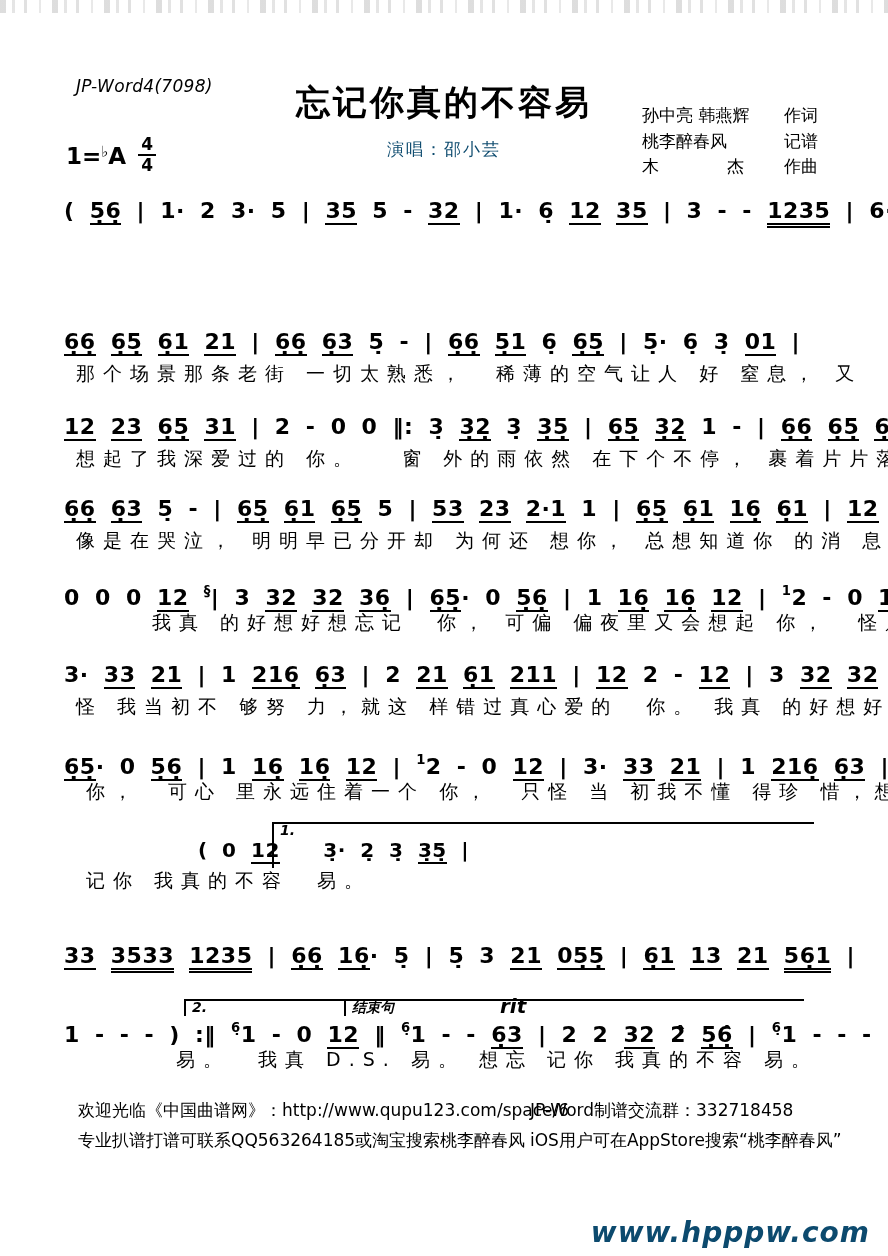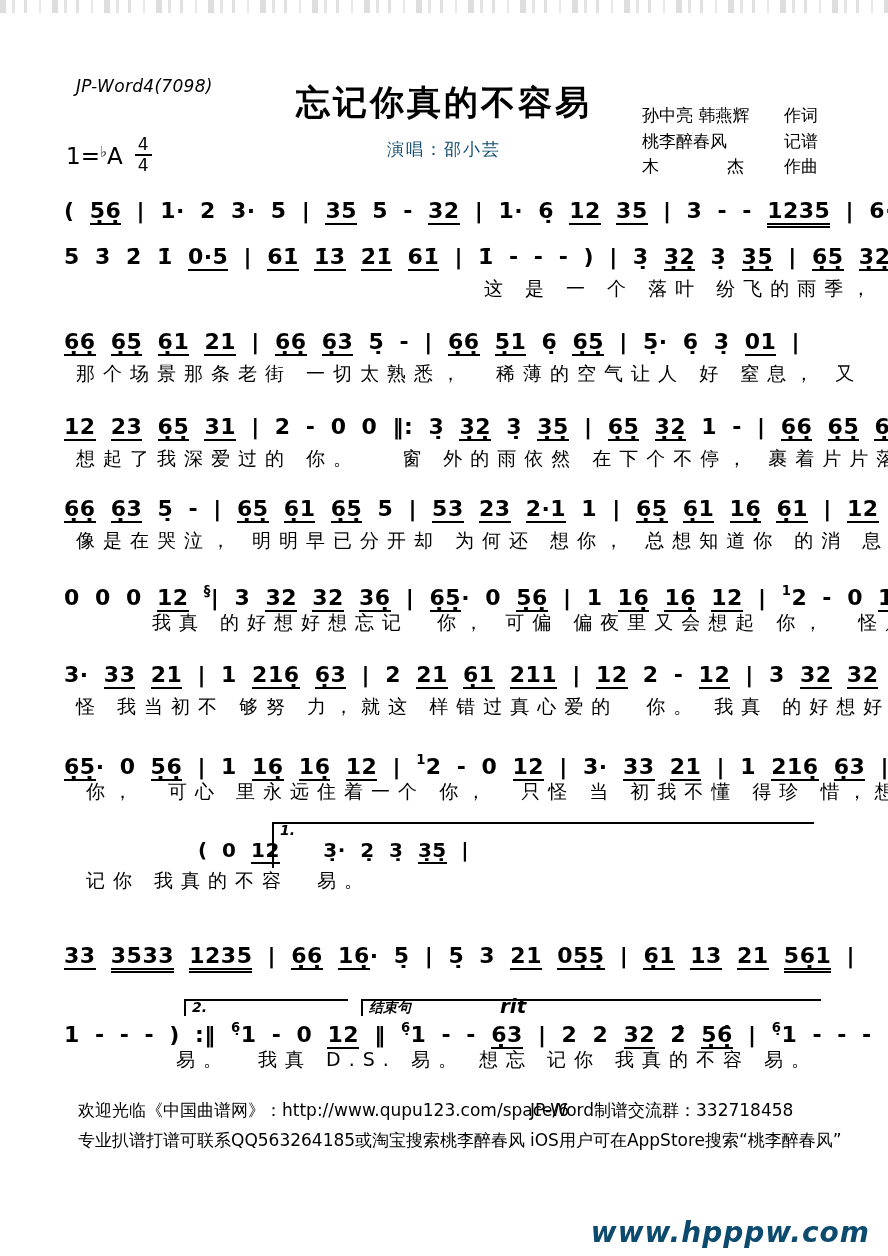--- a/index.html
+++ b/index.html
@@ -6,21 +6,21 @@
   .sheet{position:relative;width:888px;height:1256px;background:#fff;margin:0 auto;
          font-family:"DejaVu Sans","Liberation Sans",sans-serif;color:#000;overflow:hidden;}
   .noise{position:absolute;top:0;left:0;right:0;height:13px;opacity:.22;
          background:repeating-linear-gradient(90deg,#666 0 6px,transparent 6px 12px,#888 12px 15px,transparent 15px 24px,#777 24px 27px,transparent 27px 39px,#999 39px 41px,transparent 41px 52px);}
   
   .app-label{position:absolute;left:76px;top:76px;font-size:17px;font-style:italic;letter-spacing:.3px;}
   .title{position:absolute;left:0;right:0;top:80px;text-align:center;font-size:34px;font-weight:bold;letter-spacing:3px;font-family:Liberation Mono, monospace;}
   .performer{position:absolute;left:0;right:0;top:138px;text-align:center;font-size:17px;color:#0c4a6e;letter-spacing:2px;}
   .credits{position:absolute;right:70px;top:103px;width:176px;font-size:17px;line-height:1.5;}
   .credit-row{display:flex;justify-content:space-between;}
-  .keysig{position:absolute;left:66px;top:136px;font-size:23px;font-weight:normal;}
+  .keysig{position:absolute;left:66px;top:136px;font-size:23px;font-weight:bold;}
   .keysig sup{font-size:15px;vertical-align:38%;}
   .frac{display:inline-block;text-align:center;vertical-align:-7px;margin-left:12px;font-size:17px;line-height:1;}
   .frac .num{display:block;border-bottom:2px solid #000;padding:0 3px 1px;}
   .frac .den{display:block;padding-top:1px;}
   
   .score{position:absolute;inset:0;}
   .sys{position:absolute;left:64px;right:56px;}
   .notes{font-size:22px;font-weight:bold;letter-spacing:.5px;word-spacing:7px;white-space:pre;
          height:33px;line-height:30px;}
   .notes.upper{font-size:20px;height:31px;line-height:28px;}
@@ -62,24 +62,20 @@
       <span>作曲</span>
     </div>
   </div>
 
   <div class="keysig"><span>1=</span><sup>♭</sup><span>A</span><span class="frac"><span class="num">4</span><span class="den">4</span></span></div>
 
   <div class="score">
       <div class="sys" style="top: 196px;">
         <div class="notes">( <span class="u1">5̣6̣</span> | 1· 2 3· 5 | <span class="u1">35</span> 5 - <span class="u1">32</span> | 1· 6̣ <span class="u1">12</span> <span class="u1">35</span> | 3 - - <span class="u2">1235</span> | 6· 1̇ 6· 5 |</div>
       </div>
-      <div class="sys" style="top: 242px;">
-        <div class="notes">5 3̇ 2̇ 1̇ <span class="u1">0·5</span> | <span class="u1">61̇</span> <span class="u1">1̇3̇</span> <span class="u1">2̇1̇</span> <span class="u1">61̇</span> | 1̇ - - - ) | 3̣ <span class="u1">3̣2̣</span> 3̣ <span class="u1">3̣5̣</span> | <span class="u1">6̣5̣</span> <span class="u1">3̣2̣</span> 1 - |</div>
-        <div class="lyrics" style="margin-left: 420px;">这 是 一 个 落叶 纷飞的雨季，</div>
-      </div>
       <div class="sys" style="top: 327px;">
         <div class="notes"><span class="u1">6̣6̣</span> <span class="u1">6̣5̣</span> <span class="u1">6̣1</span> <span class="u1">21</span> | <span class="u1">6̣6̣</span> <span class="u1">6̣3</span> 5̣ - | <span class="u1">6̣6̣</span> <span class="u1">5̣1</span> 6̣ <span class="u1">6̣5̣</span> | 5̣· 6̣ 3̣ <span class="u1">01</span> |</div>
         <div class="lyrics" style="margin-left: 12px;">那个场景那条老街 一切太熟悉，  稀薄的空气让人 好 窒息， 又</div>
       </div>
       <div class="sys" style="top: 412px;">
         <div class="notes"><span class="u1">12</span> <span class="u1">23</span> <span class="u1">6̣5̣</span> <span class="u1">31</span> | 2 - 0 0 ‖: 3̣ <span class="u1">3̣2̣</span> 3̣ <span class="u1">3̣5̣</span> | <span class="u1">6̣5̣</span> <span class="u1">3̣2̣</span> 1 - | <span class="u1">6̣6̣</span> <span class="u1">6̣5̣</span> <span class="u1">6̣1</span>  |</div>
         <div class="lyrics" style="margin-left: 12px;">想起了我深爱过的 你。   窗 外的雨依然 在下个不停， 裹着片片落叶纷飞</div>
       </div>
       <div class="sys" style="top: 494px;">
         <div class="notes"><span class="u1">6̣6̣</span> <span class="u1">6̣3</span> 5̣ - | <span class="u1">6̣5̣</span> <span class="u1">6̣1</span> <span class="u1">6̣5̣</span> 5 | <span class="u1">53</span> <span class="u1">23</span> <span class="u1">2·1</span> 1 | <span class="u1">6̣5̣</span> <span class="u1">6̣1</span> <span class="u1">16̣</span> <span class="u1">6̣1</span> | <span class="u1">12</span> 2 - 0 |</div>
@@ -104,21 +100,21 @@
         <div class="notes upper" style="margin-left: 134px;">( 0 <span class="u1">12</span>   3̣· 2̣ 3̣ <span class="u1">3̣5̣</span> |</div>
         <div class="lyrics" style="margin-left: 22px;">记你 我真的不容  易。</div>
       </div>
       <div class="sys" style="top: 941px;">
         <div class="notes"><span class="u1">33</span> <span class="u2">3533</span> <span class="u2">1235</span> | <span class="u1">6̣6̣</span> <span class="u1">16̣</span>· 5̣ | 5̣ 3 <span class="u1">21</span> <span class="u1">05̣5̣</span> | <span class="u1">6̣1</span> <span class="u1">13</span> <span class="u1">21</span> <span class="u2">56̣1</span> |</div>
       </div>
       <div class="sys" style="top: 1013px;">
         <div class="bracket" style="left: 120px; width: 162px; top: -14px; height: 15px;">
           <span class="blabel">2.</span>
         </div>
-        <div class="bracket" style="left: 297px; width: 458px; top: -14px; height: 15px;">
+        <div class="bracket" style="left: 280px; width: 458px; top: -14px; height: 15px;">
           <span class="blabel">结束句</span>
         </div>
         <div class="ritmark" style="left: 436px; top: -19px;"><span class="blabel">rit</span></div>
         <div class="notes">1 - - - ) :‖ <span class="gr">6̣</span>1 - 0 <span class="u1">12</span> ‖ <span class="gr">6̣</span>1 - - <span class="u1">6̣3</span> | 2 2 <span class="u1">32</span> 2̂ <span class="u1">5̣6̣̂</span> | <span class="gr">6̣</span>1 - - - ‖</div>
         <div class="lyrics" style="margin-left: 112px;">易。  我真 D.S. 易。 想忘 记你 我真的不容 易。</div>
       </div>
     </div>
 
   <div class="footer-left">
     <div>欢迎光临《中国曲谱网》：http://www.qupu123.com/space/6</div>

